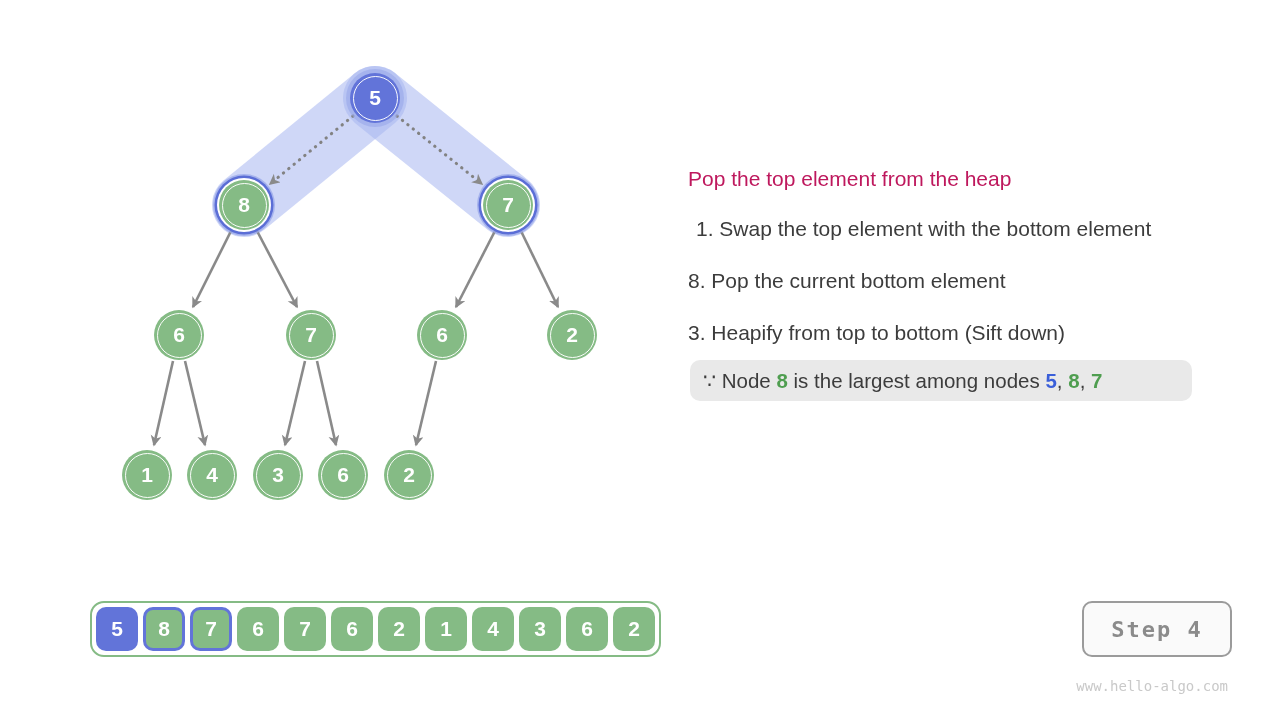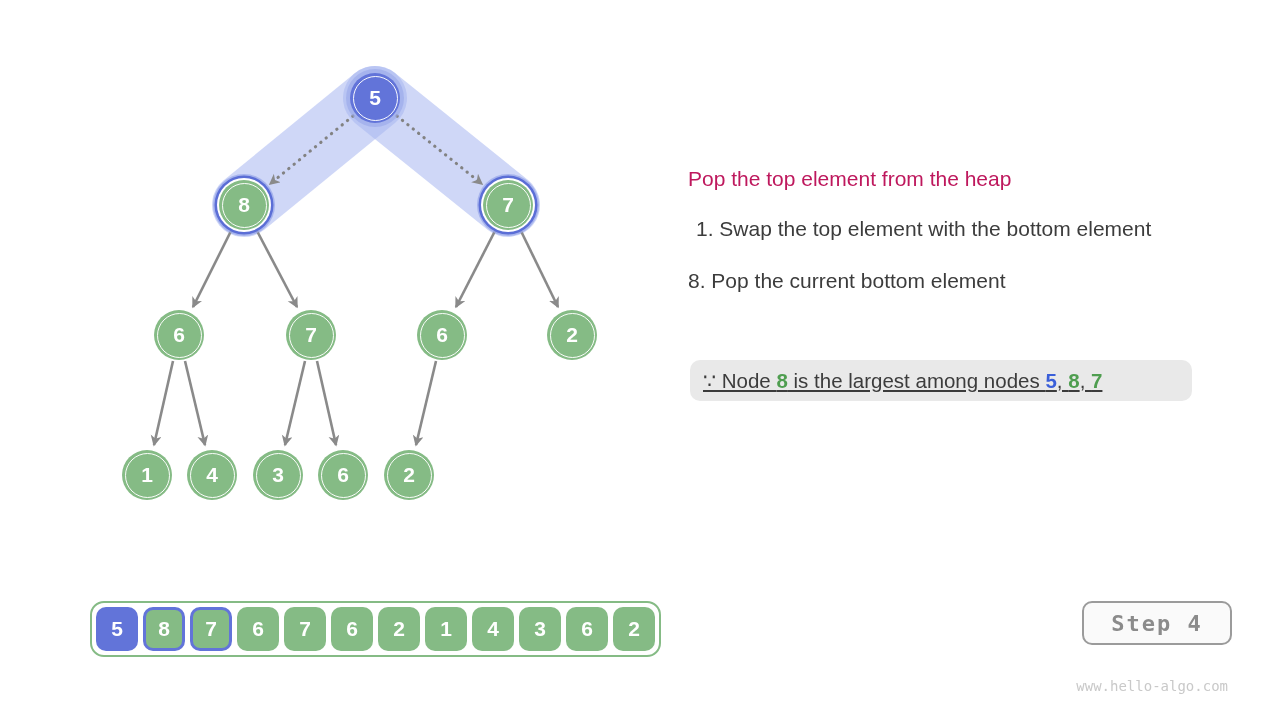--- a/index.html
+++ b/index.html
@@ -33,40 +33,40 @@
   .panel-title {
     position:absolute; left:688px; top:167px;
     font-size:21px; font-weight:normal; color:#be185d;
   }
   .panel-item { position:absolute; left:688px; font-size:21px; color:#3c3c3c; }
   .item-1 { top:217px;margin-left:8px; } .item-2 { top:269px; } .item-3 { top:321px; }
   .note-box {
     position:absolute; left:690px; top:360px; width:502px; height:41px;
     background:#e9e9e9; border-radius:10px;
     display:flex; align-items:center; padding-left:13px;
-    font-size:20.5px; color:#3c3c3c; white-space:pre;text-decoration:underline;
+    font-size:20.5px; color:#3c3c3c; white-space:pre;
   }
   .t-blue  { color:#3a5fd9; font-weight:bold; }
   .t-green { color:#4f9e50; font-weight:bold; }
   
   .array {
     position:absolute; left:90px; top:601px;
     display:inline-flex; gap:5px; padding:4px;
     border:2px solid #85bb85; border-radius:14px; background:#fff;
   }
   .cell {
     width:42px; height:44px; border-radius:10px; background:#85bb85;
     color:#fff; font-weight:bold; font-size:21px;
     display:flex; align-items:center; justify-content:center;
   }
   .c-blue { background:#6274d9; }
   .c-outlined { border:3px solid #6274d9; }
   
   .step-btn {
-    position:absolute; left:1082px; top:601px; width:150px; height:44px;
+    position:absolute; left:1082px; top:601px; width:150px; height:56px;
     background:#fafafa; border:2px solid #9b9b9b; border-radius:10px;
     display:flex; align-items:center; justify-content:center;
     font-family:"DejaVu Sans Mono", monospace; font-weight:bold;
     font-size:22px; color:#8b8b8b; letter-spacing:2px; cursor:pointer;
   }
   .watermark {
     position:absolute; right:52px; top:678px;
     font-family:"DejaVu Sans Mono", monospace;
     font-size:14px; color:#c9c9c9;
   }
@@ -136,20 +136,21 @@
   <div class="node n-green" style="left:318px; top:450px;">
       <span>6</span>
     </div>
   <div class="node n-green" style="left:384px; top:450px;">
       <span>2</span>
     </div>
 
   <div class="panel-title">Pop the top element from the heap</div>
   <div class="panel-item item-1">1. Swap the top element with the bottom element</div>
   <div class="panel-item item-2">8. Pop the current bottom element</div>
+  <div class="panel-item item-3">3. Heapify from top to bottom (Sift down)</div>
   <div class="note-box"><span>∵ Node </span><span class="t-green">8</span><span> is the largest among nodes </span><span class="t-blue">5</span><span>, </span><span class="t-green">8</span><span>, </span><span class="t-green">7</span></div>
 
   <div class="array">
     <div class="cell c-blue">5</div>
     <div class="cell c-outlined">8</div>
     <div class="cell c-outlined">7</div>
     <div class="cell">6</div>
     <div class="cell">7</div>
     <div class="cell">6</div>
     <div class="cell">2</div>

